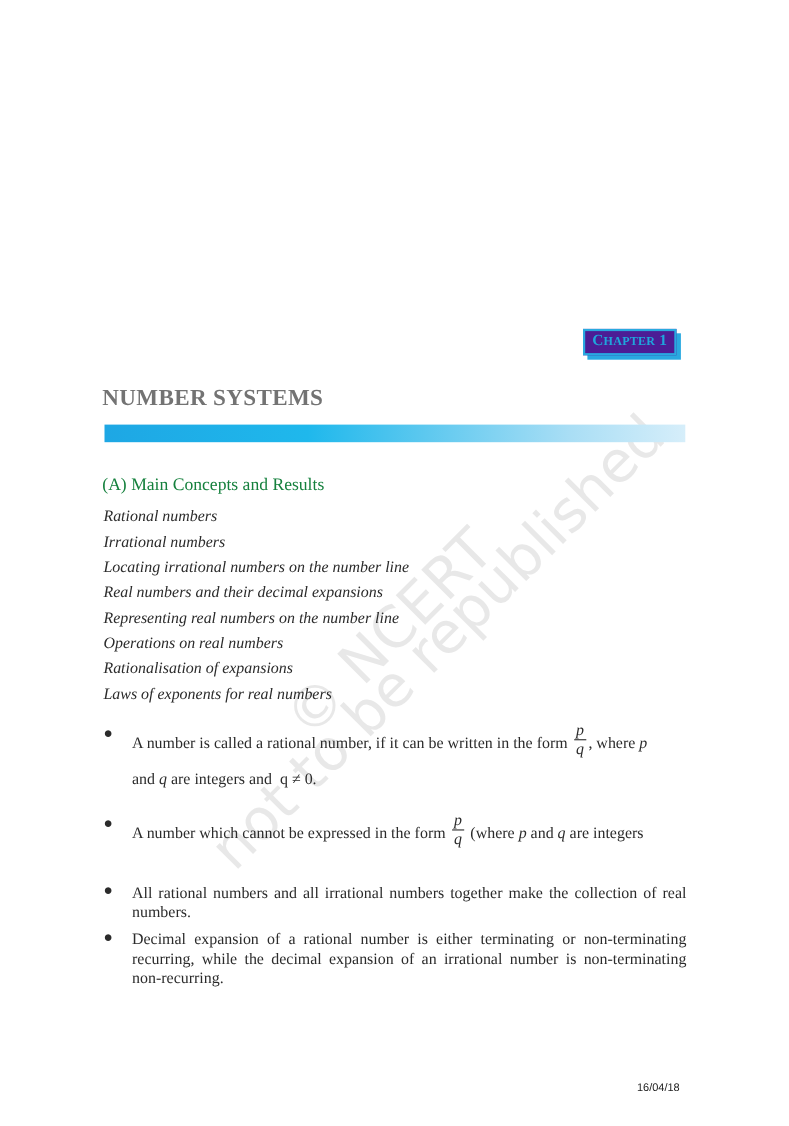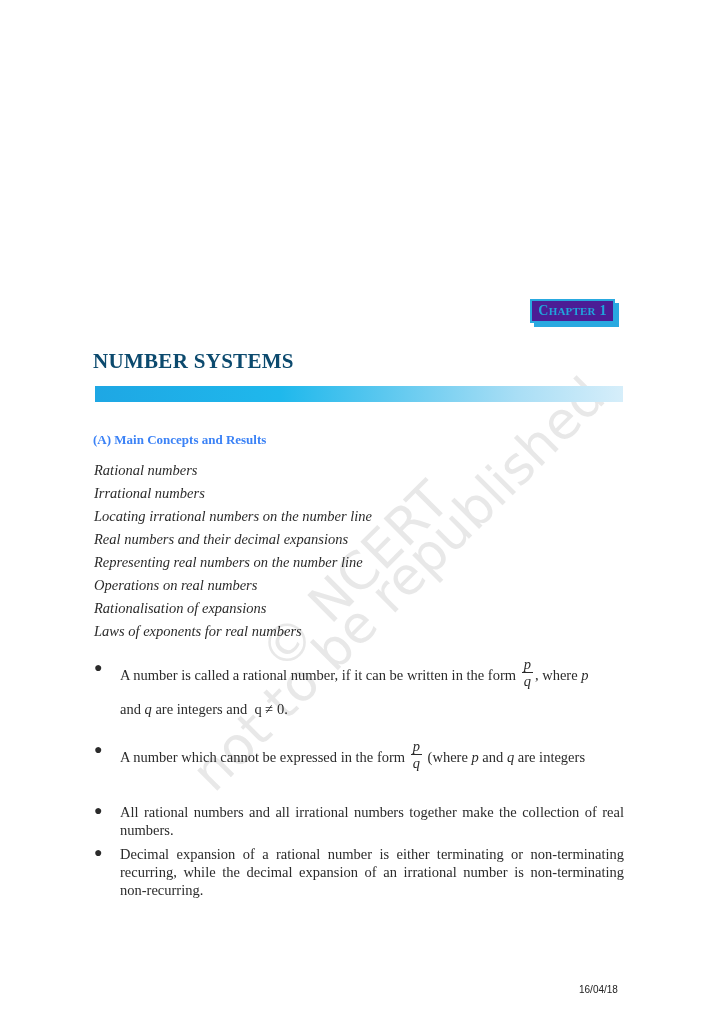--- a/index.html
+++ b/index.html
@@ -7,25 +7,25 @@
          font-family:"Liberation Serif","DejaVu Serif",serif; color:#2a2a2a; }
   .abs { position:absolute; }
 
   .chapter-box { left:530px; top:299px; width:85px; height:24px;
     border:2px solid #29a9e0; background:#4c1d95;
     box-shadow:4px 4px 0 #29a9e0; box-sizing:border-box;
     display:flex; align-items:center; justify-content:center; }
   .chapter-box span { color:#1fa6dc; font-weight:bold; font-size:14px; letter-spacing:0.2px; }
   .chapter-box .sc { font-size:11px; }
 
-  .title { left:93px; top:349px; font-size:21px; font-weight:bold; color:#0c4a6e; letter-spacing:0.3px; }
+  .title { left:93px; top:349px; font-size:21px; font-weight:bold; color:#737373; letter-spacing:0.3px; }
   .bar { left:95px; top:386px; width:528px; height:16px;
     background:linear-gradient(to right,#1ea7e4 0%,#1fb8ec 35%,#5cc8ef 55%,#a9def5 80%,#d6eefa 100%); }
 
-  .sec-head { left:93px; top:432px; font-size:13px; font-weight:bold; color:#3b82f6; }
+  .sec-head { left:93px; top:432px; font-size:16px; font-weight:normal; color:#15803d; }
 
   .concepts { left:94px; top:460px; margin:0; padding:0; list-style:none; }
   .concepts li { font-size:14.5px; height:23px; line-height:20px; color:#2b2b2b;font-style:italic; }
 
   .bullet { left:94px; font-size:14.5px; color:#2b2b2b; }
   .dot { position:absolute; left:0; top:0; font-size:14px; }
   .btext { position:absolute; left:26px; width:504px; line-height:18px; }
   i.m { font-family:"Liberation Serif",serif; font-style:italic; }
   .frac { display:inline-block; vertical-align:middle; text-align:center; line-height:16px; margin:0 2px; position:relative; top:2px; }
   .frac .num { display:block; border-bottom:1px solid #2b2b2b; padding:0 2px; font-style:italic; }

